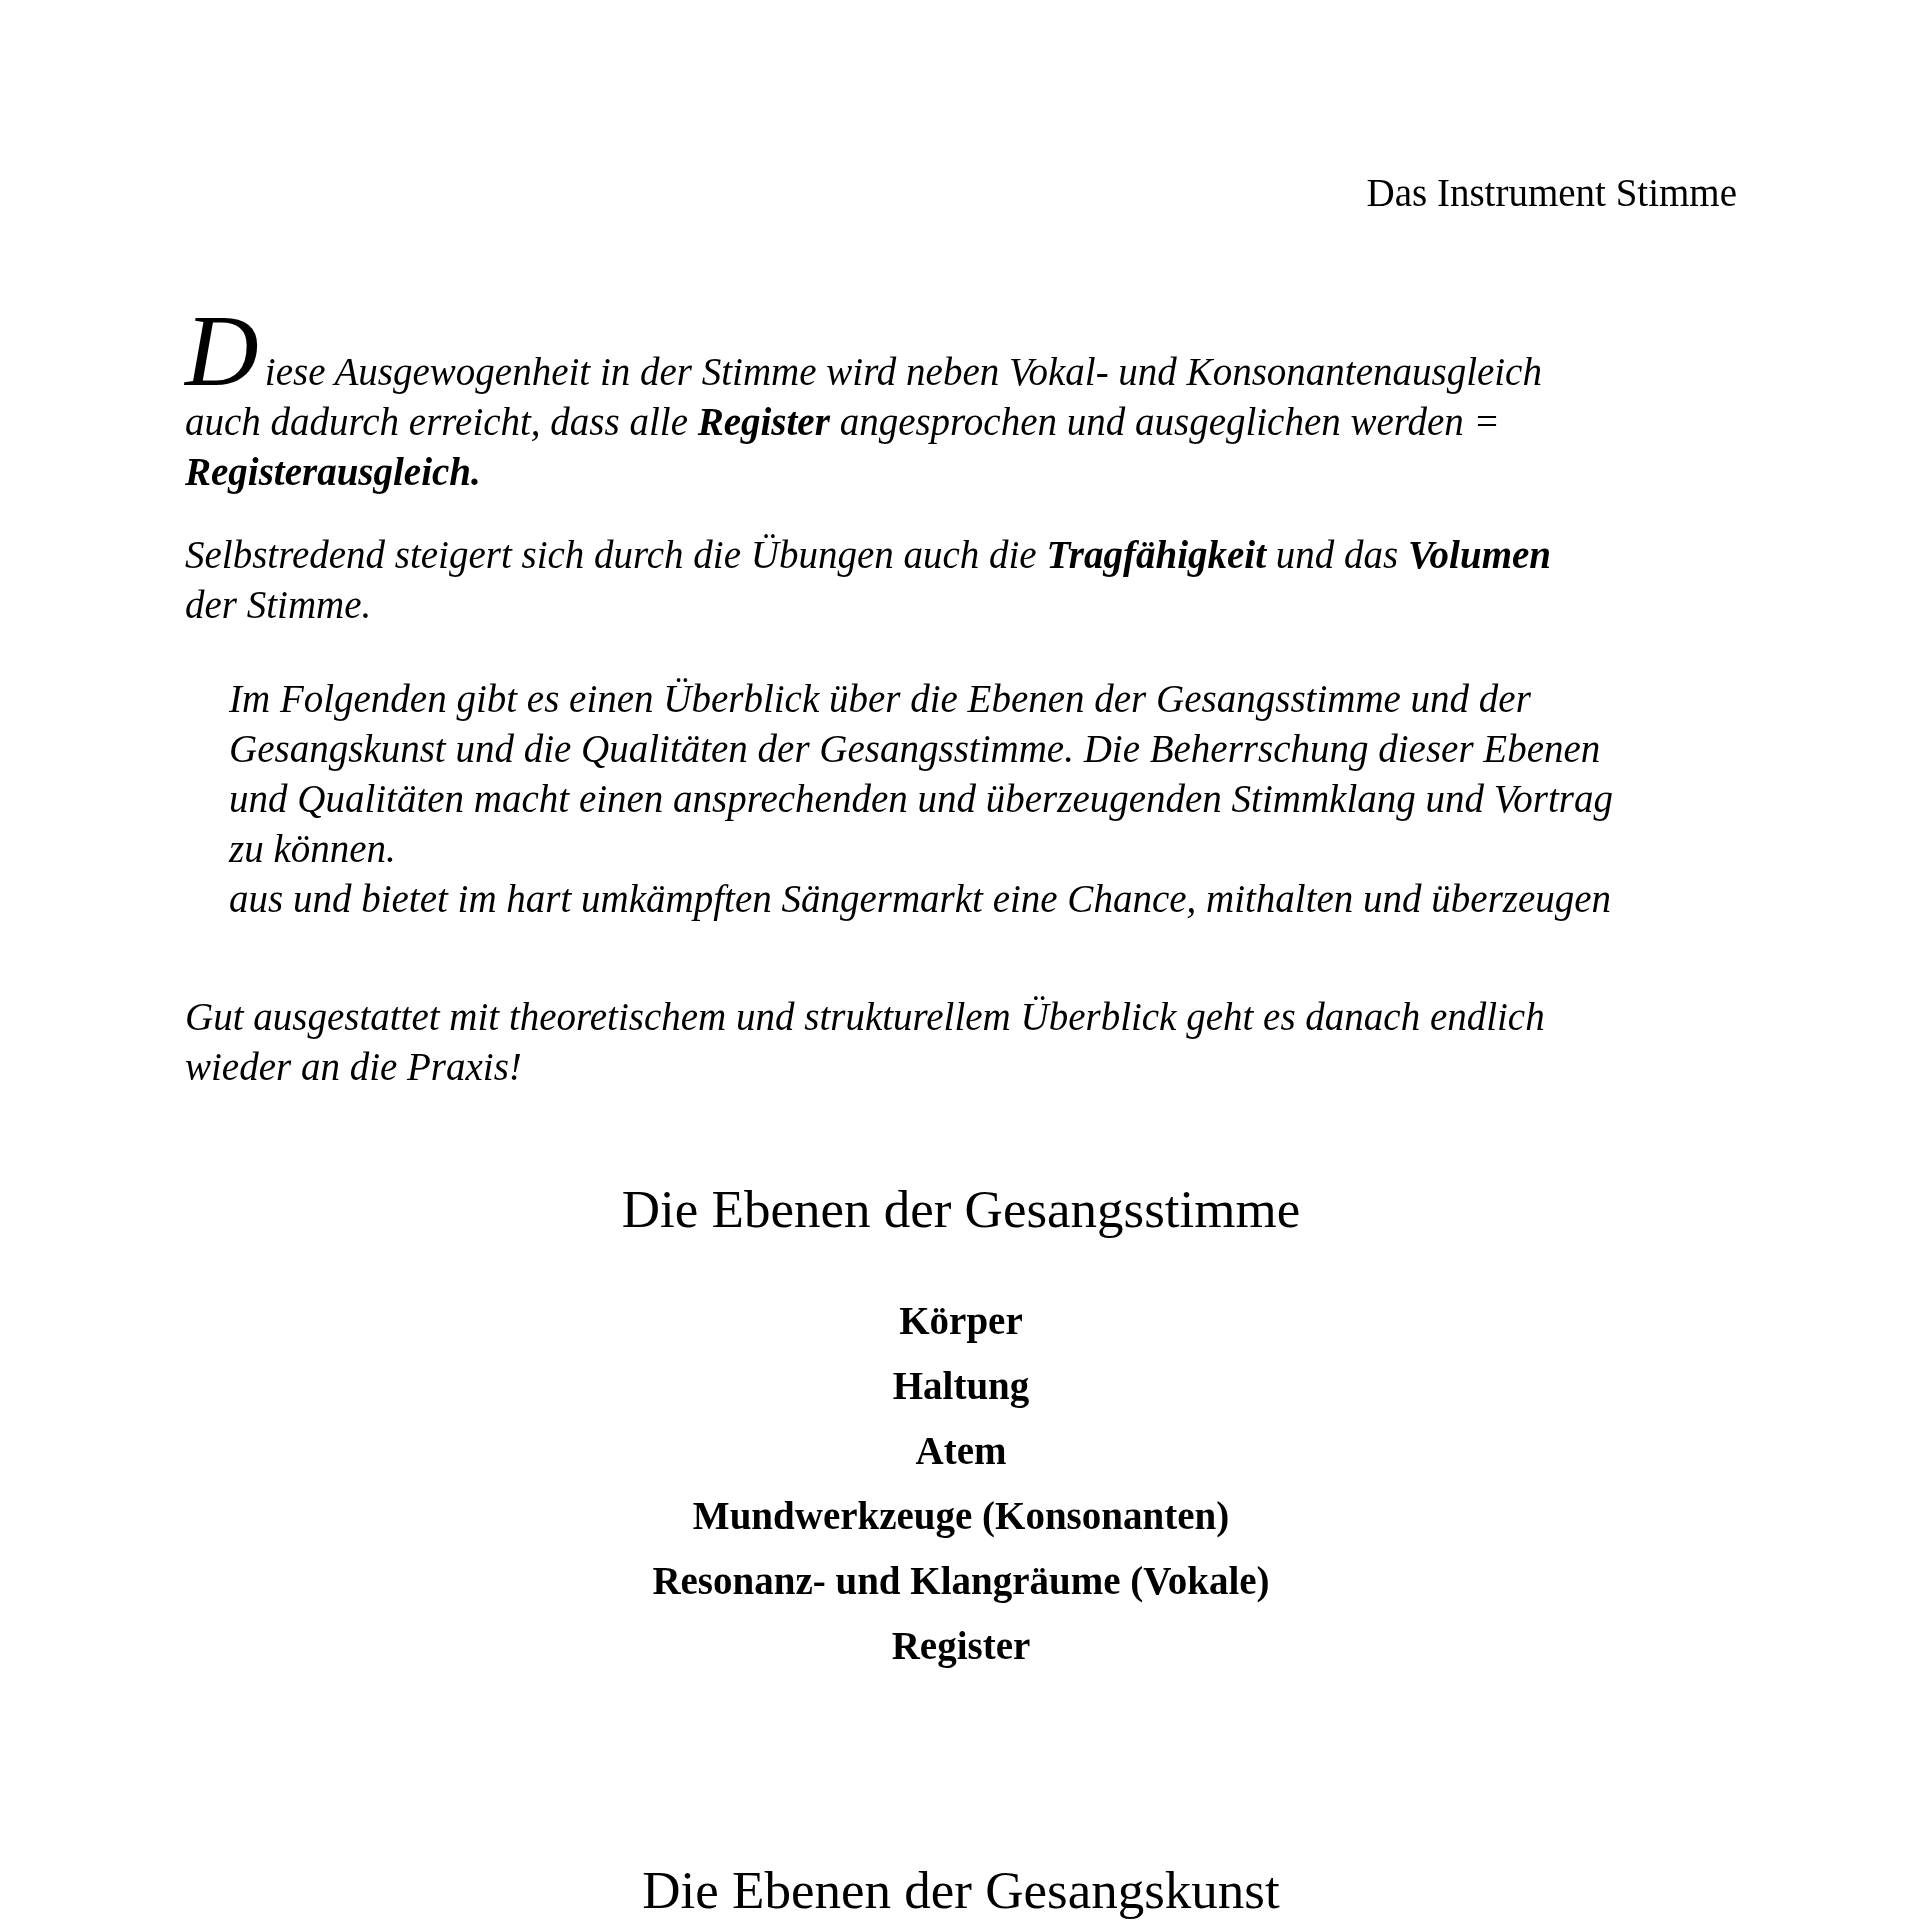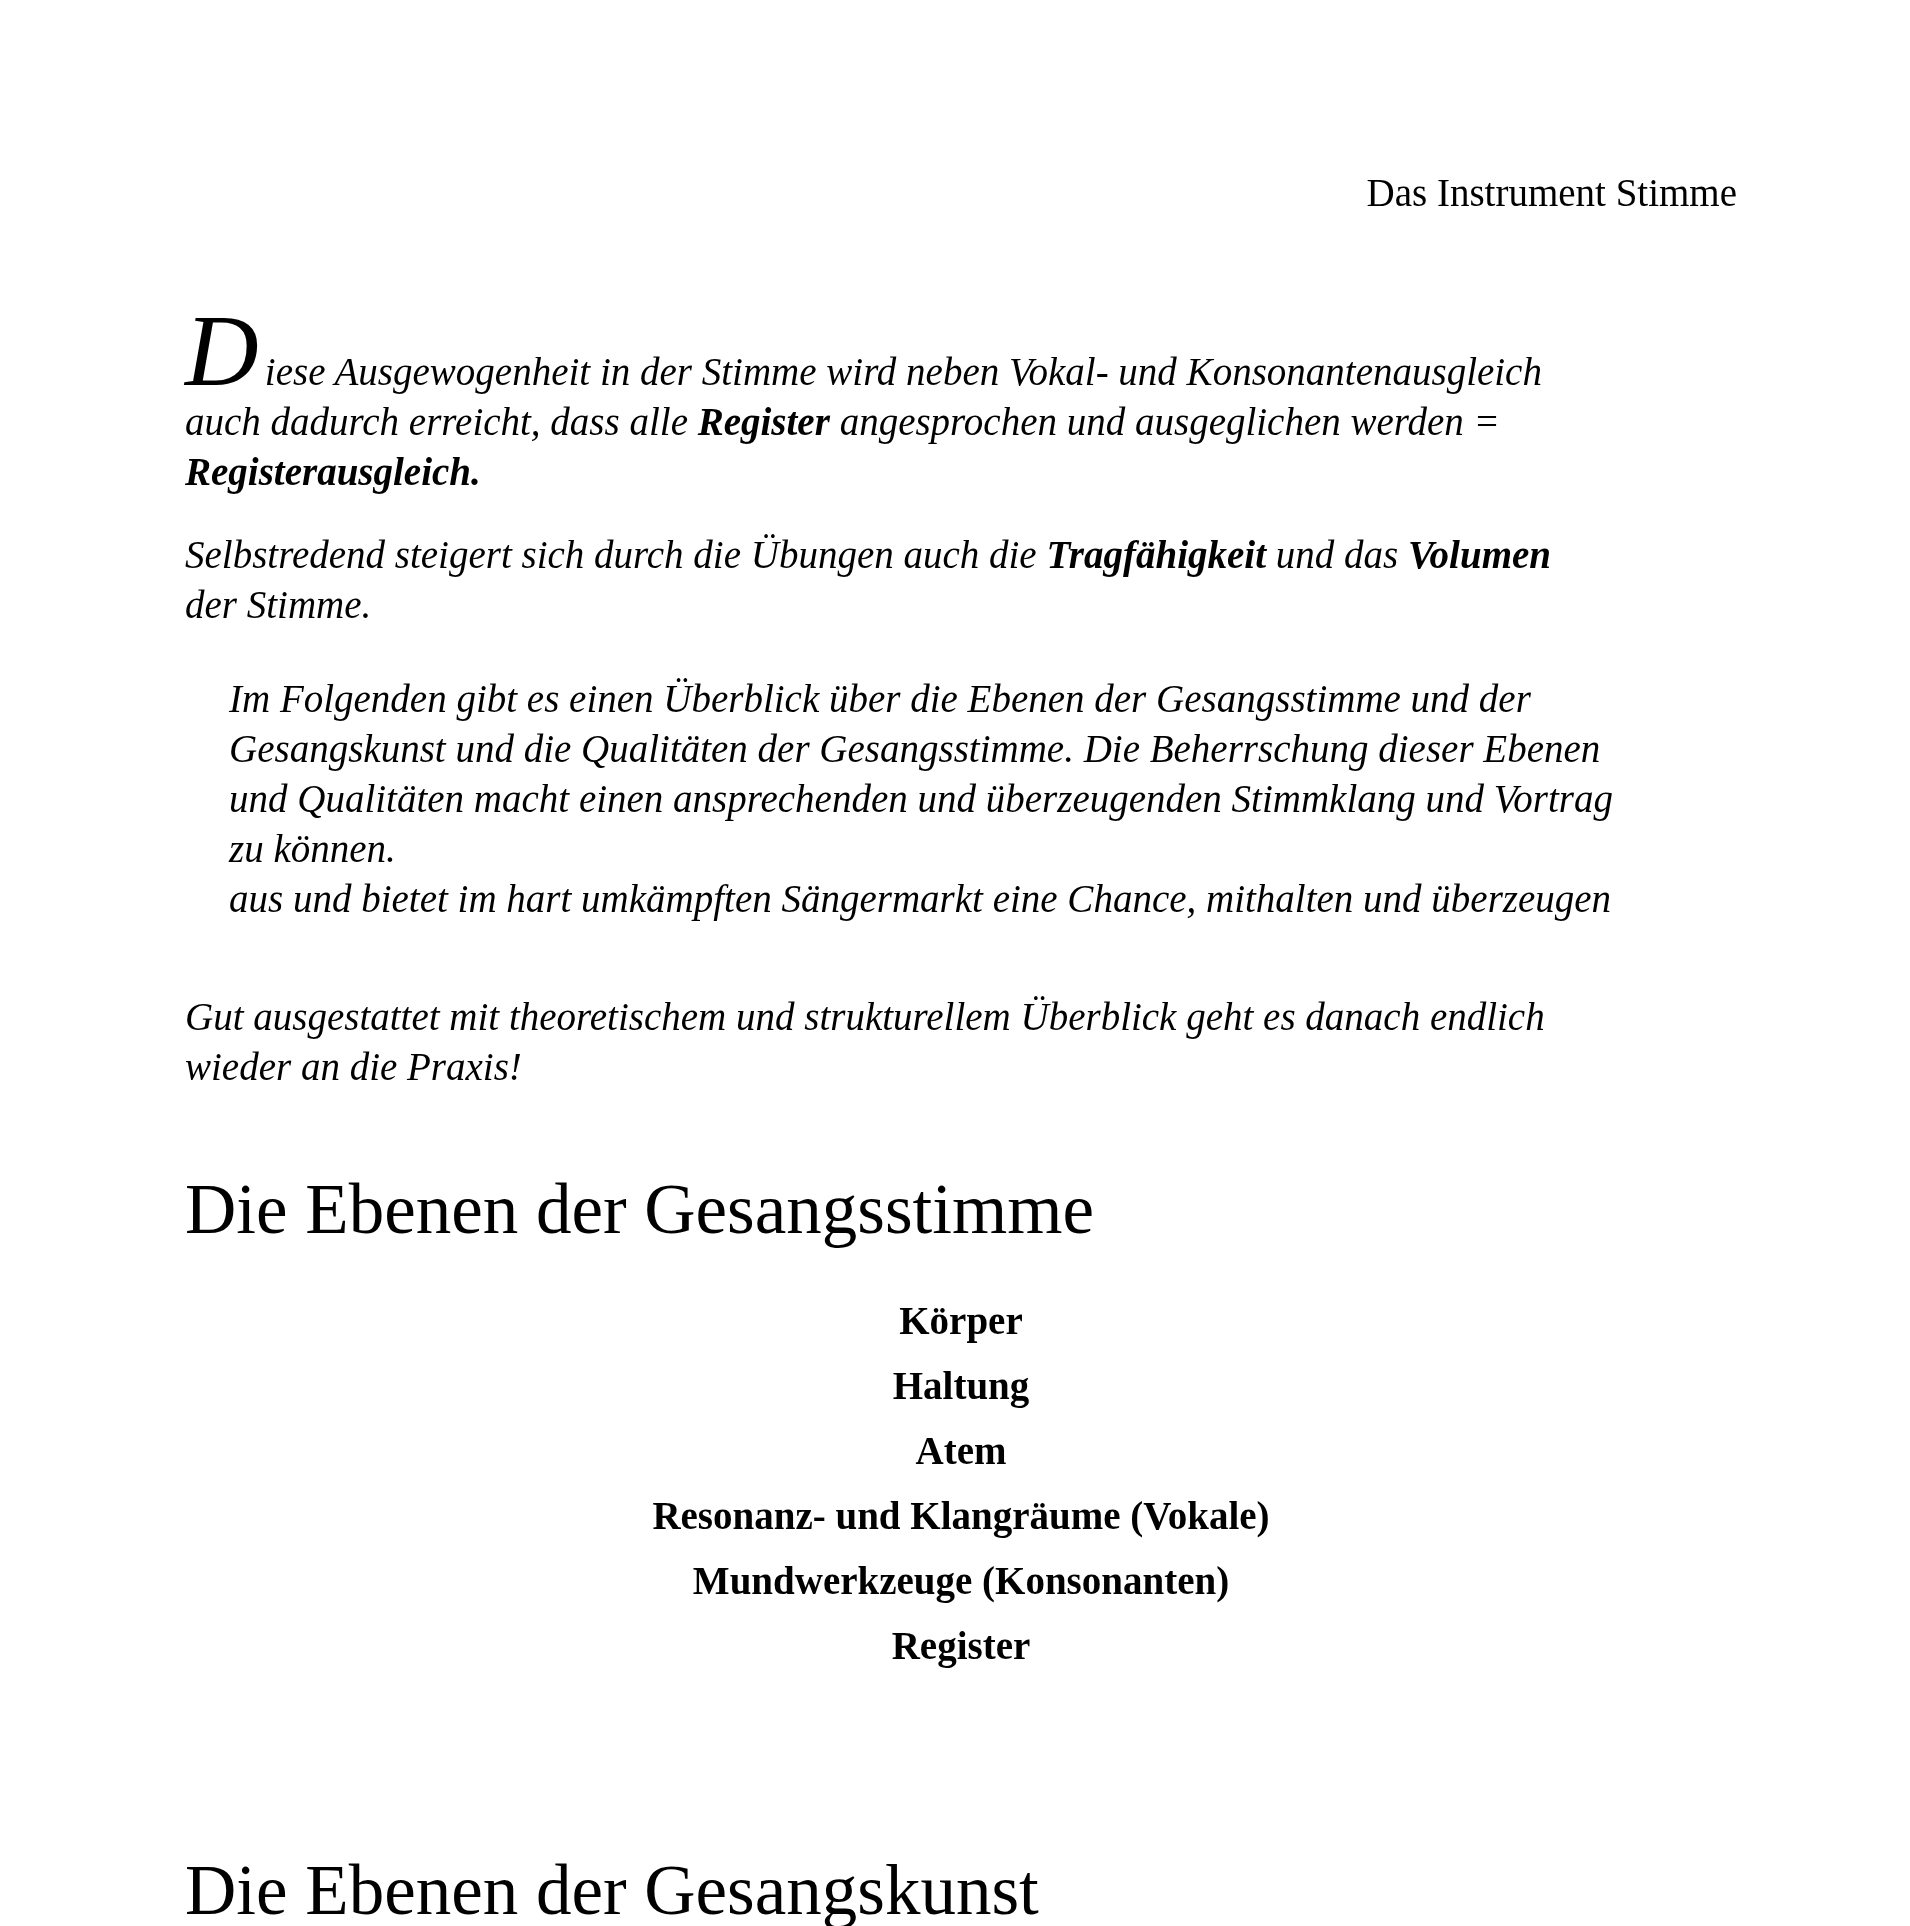--- a/index.html
+++ b/index.html
@@ -35,22 +35,22 @@
     padding-right:6.2px;
     vertical-align:baseline;
   }
   .p1{top:347px;}
   .p2{top:530px;}
   .p3{top:674px;margin-left:44px;}
   .p4{top:992px;}
   .section-title{
     position:absolute;
     left:185px;width:1552px;
-    font-size:71px;line-height:65px;
-    text-align:left;
+    font-size:53px;line-height:65px;
+    text-align:center;
     white-space:nowrap;
   }
   .h1{top:1177px;}
   .h2{top:1852px;margin-top:6px;}
   .centered-list{
     position:absolute;
     left:185px;width:1552px;
     font-size:39px;line-height:65px;
     text-align:center;
   }
@@ -87,21 +87,21 @@
       <div class="tline"><span>Gut ausgestattet mit theoretischem und strukturellem Überblick geht es danach endlich</span></div>
       <div class="tline"><span>wieder an die Praxis!</span></div>
     </div>
 
   <div class="section-title h1">Die Ebenen der Gesangsstimme</div>
 
   <div class="centered-list l1">
     <div class="list-item">Körper</div>
     <div class="list-item">Haltung</div>
     <div class="list-item">Atem</div>
+    <div class="list-item">Mundwerkzeuge (Konsonanten)</div>
     <div class="list-item">Resonanz- und Klangräume (Vokale)</div>
-    <div class="list-item">Mundwerkzeuge (Konsonanten)</div>
     <div class="list-item">Register</div>
   </div>
 
   <div class="section-title h2">Die Ebenen der Gesangskunst</div>
 
 </div>
 
 
 </body></html>

